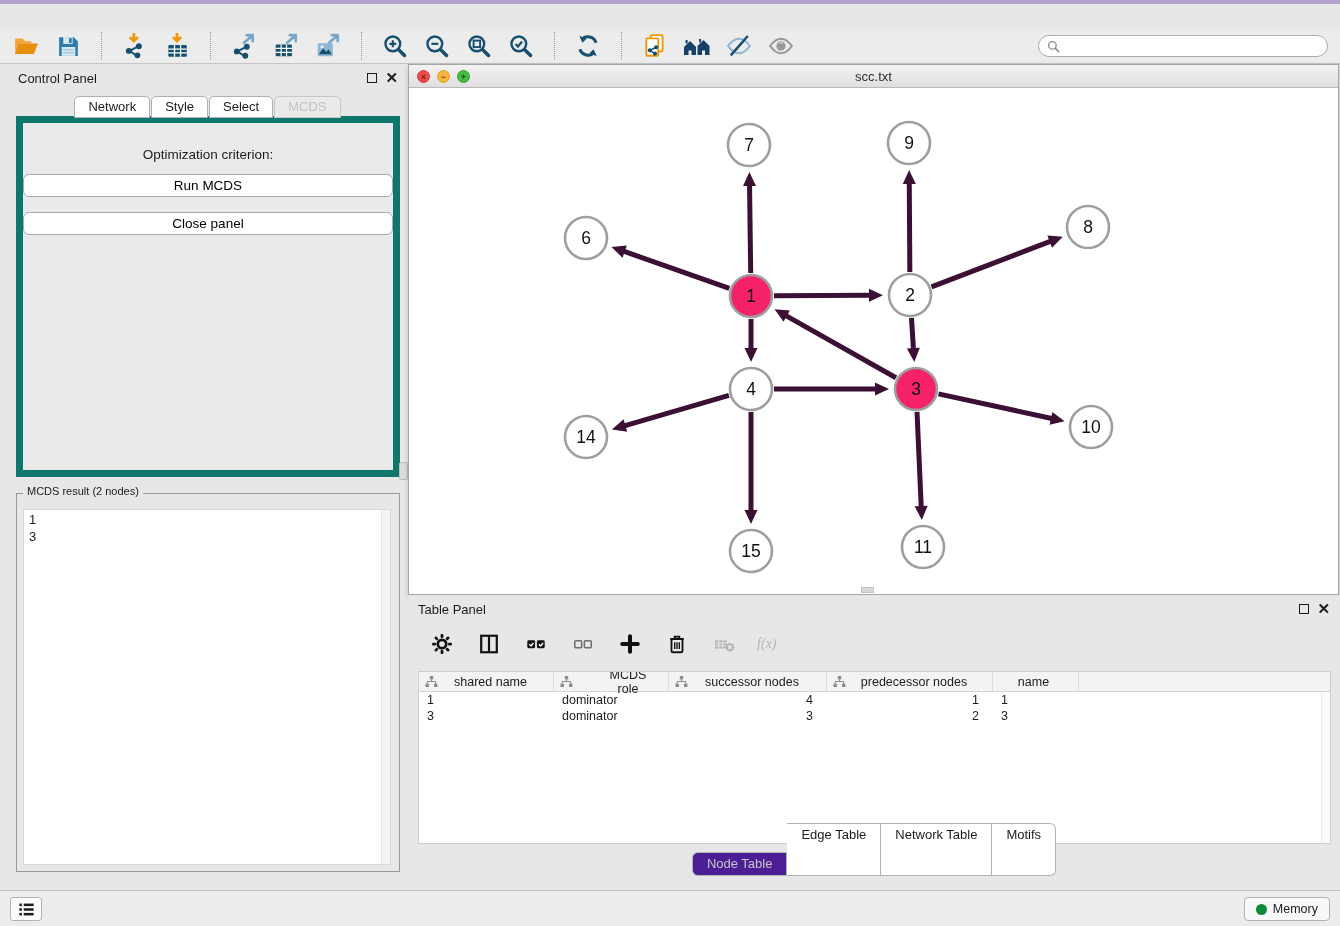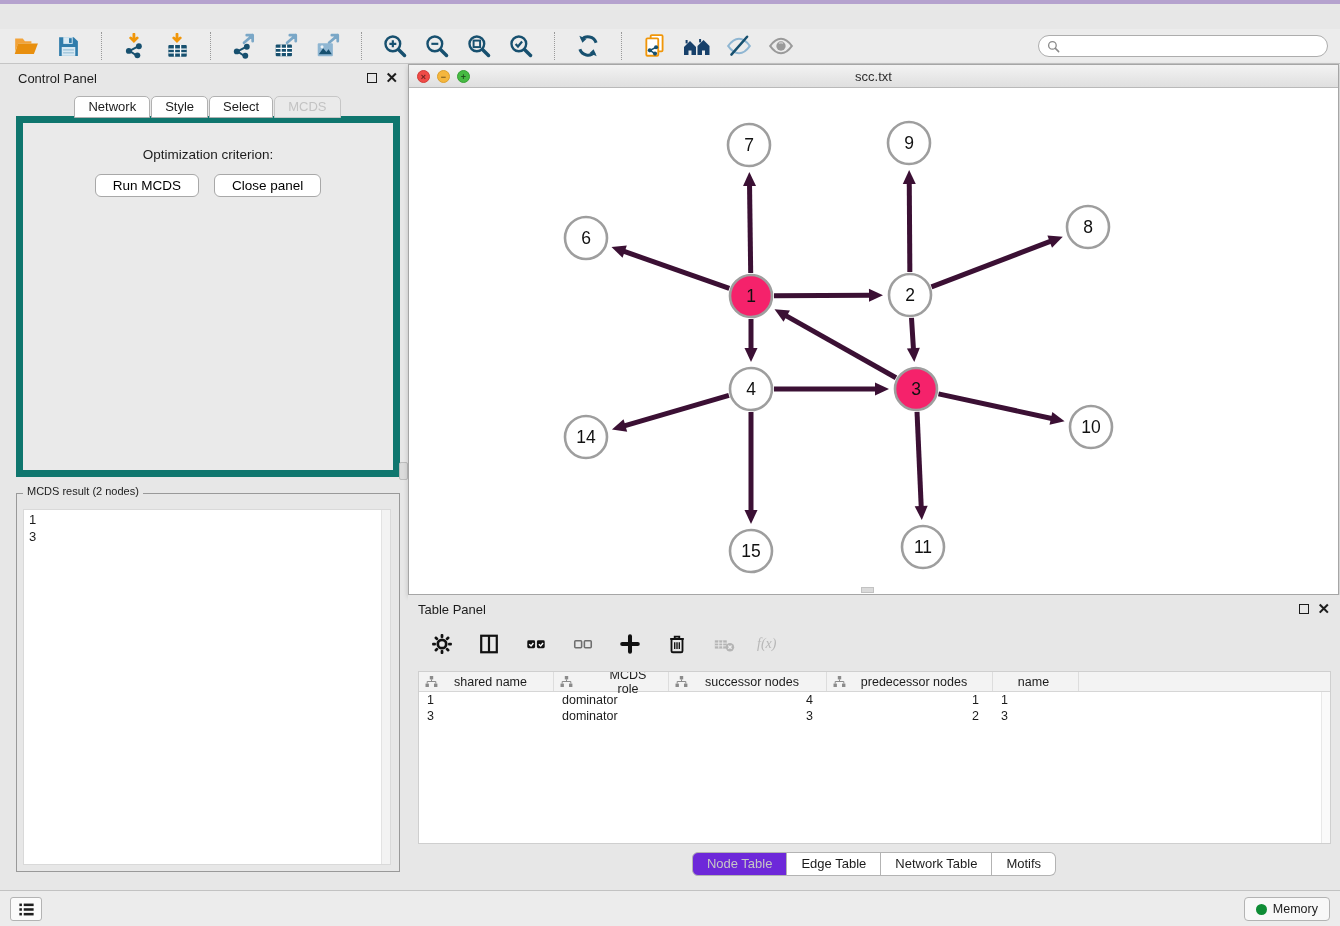--- a/index.html
+++ b/index.html
@@ -32,21 +32,21 @@
   .cp-tabs{ position:absolute; top:32px; left:0; right:0; display:flex; justify-content:center; z-index:2; }
   .tab{ padding:2px 13px 3px; background:#fff; border:1px solid #b1b1b1; border-radius:5px 5px 0 0;
         font-size:13px; margin-right:1px; }
   .tab.tab-active{ background:#eaeaea; color:#c3c3c3; border-color:#c6c6c6; }
   .cp-content{ position:absolute; top:52px; left:8px; right:8px; height:361px;
                border:7px solid #0f766e; background:#eaeaea; }
   .opt-label{ margin-top:24px; text-align:center; font-size:13.5px; }
   .cp-select{ margin:13px auto 0; width:308px; height:23px; background:#fff; border:1px solid #a8a8a8;
               border-radius:6px; display:flex; align-items:center; padding:0 6px 0 10px; font-size:13.5px; }
   .cp-select .chev{ margin-left:auto; }
-  .cp-buttons{ display:flex; justify-content:center; gap:15px; margin-top:12px; }
+  .cp-buttons{ display:flex; justify-content:center; gap:15px; margin-top:12px;flex-direction:column; }
   .btn{ height:23px; padding:0 17px; background:#fff; border:1px solid #a8a8a8; border-radius:6px;
         font-size:13.5px; font-family:"Liberation Sans",sans-serif; }
   .result-fieldset{ position:absolute; left:8px; right:8px; top:429px; height:379px;
                     border:1px solid #999; }
   .result-legend{ position:absolute; top:-9px; left:6px; background:#e7e7e7; padding:0 4px; font-size:11px; }
   .result-inner{ position:absolute; left:6px; right:8px; top:15px; bottom:6px; background:#fff;
                  border:1px solid #d9d9d9; }
   .result-text{ position:absolute; inset:1px 11px 1px 5px; font-size:13px; line-height:17px; white-space:pre; }
   .result-scroll{ position:absolute; right:0; top:0; bottom:0; width:9px; background:#f3f3f3;
                   border-left:1px solid #e3e3e3; }
@@ -82,21 +82,21 @@
   .trow{ display:flex; height:16px; align-items:center; }
   .td{ font-size:12.5px; padding:0 10px 0 8px; white-space:nowrap; overflow:hidden; }
   .td.right{ text-align:right; padding-right:14px; }
   .tp-scroll{ position:absolute; right:0; top:20px; bottom:0; width:9px; background:#fafafa;
               border-left:1px solid #e8e8e8; }
   .tp-tabs{ position:absolute; bottom:14px; left:0; right:0; display:flex; justify-content:center; }
   .btab{ padding:3px 14px 4px; background:#fff; border:1px solid #b3b3b3; border-left:none;
          font-size:13px; }
   .btab:first-child{ border-left:1px solid #b3b3b3; border-radius:6px 0 0 6px; }
   .btab:last-child{ border-radius:0 6px 6px 0; }
-  .btab.btab-active{ background:#6d28d9; color:#c6c6c6; }
+  .btab.btab-active{ background:#4c1d95; color:#c6c6c6;margin-top:29px; }
 
   
   .statusbar{ position:absolute; left:0; right:0; bottom:0; height:36px; background:#ececec;
               border-top:1px solid #c2c2c2; }
   .list-btn{ position:absolute; left:10px; top:6px; width:32px; height:24px; background:#fbfbfb;
              border:1px solid #b3b3b3; border-radius:3px; display:flex; align-items:center; justify-content:center; }
   .memory-btn{ position:absolute; right:10px; top:6px; height:24px; display:flex; align-items:center;
                gap:6px; padding:0 11px; background:#f8f8f8; border:1px solid #b3b3b3; border-radius:4px;
                font-size:12.5px; }
   .mem-dot{ width:11px; height:11px; border-radius:50%; background:#0e8c35; }

